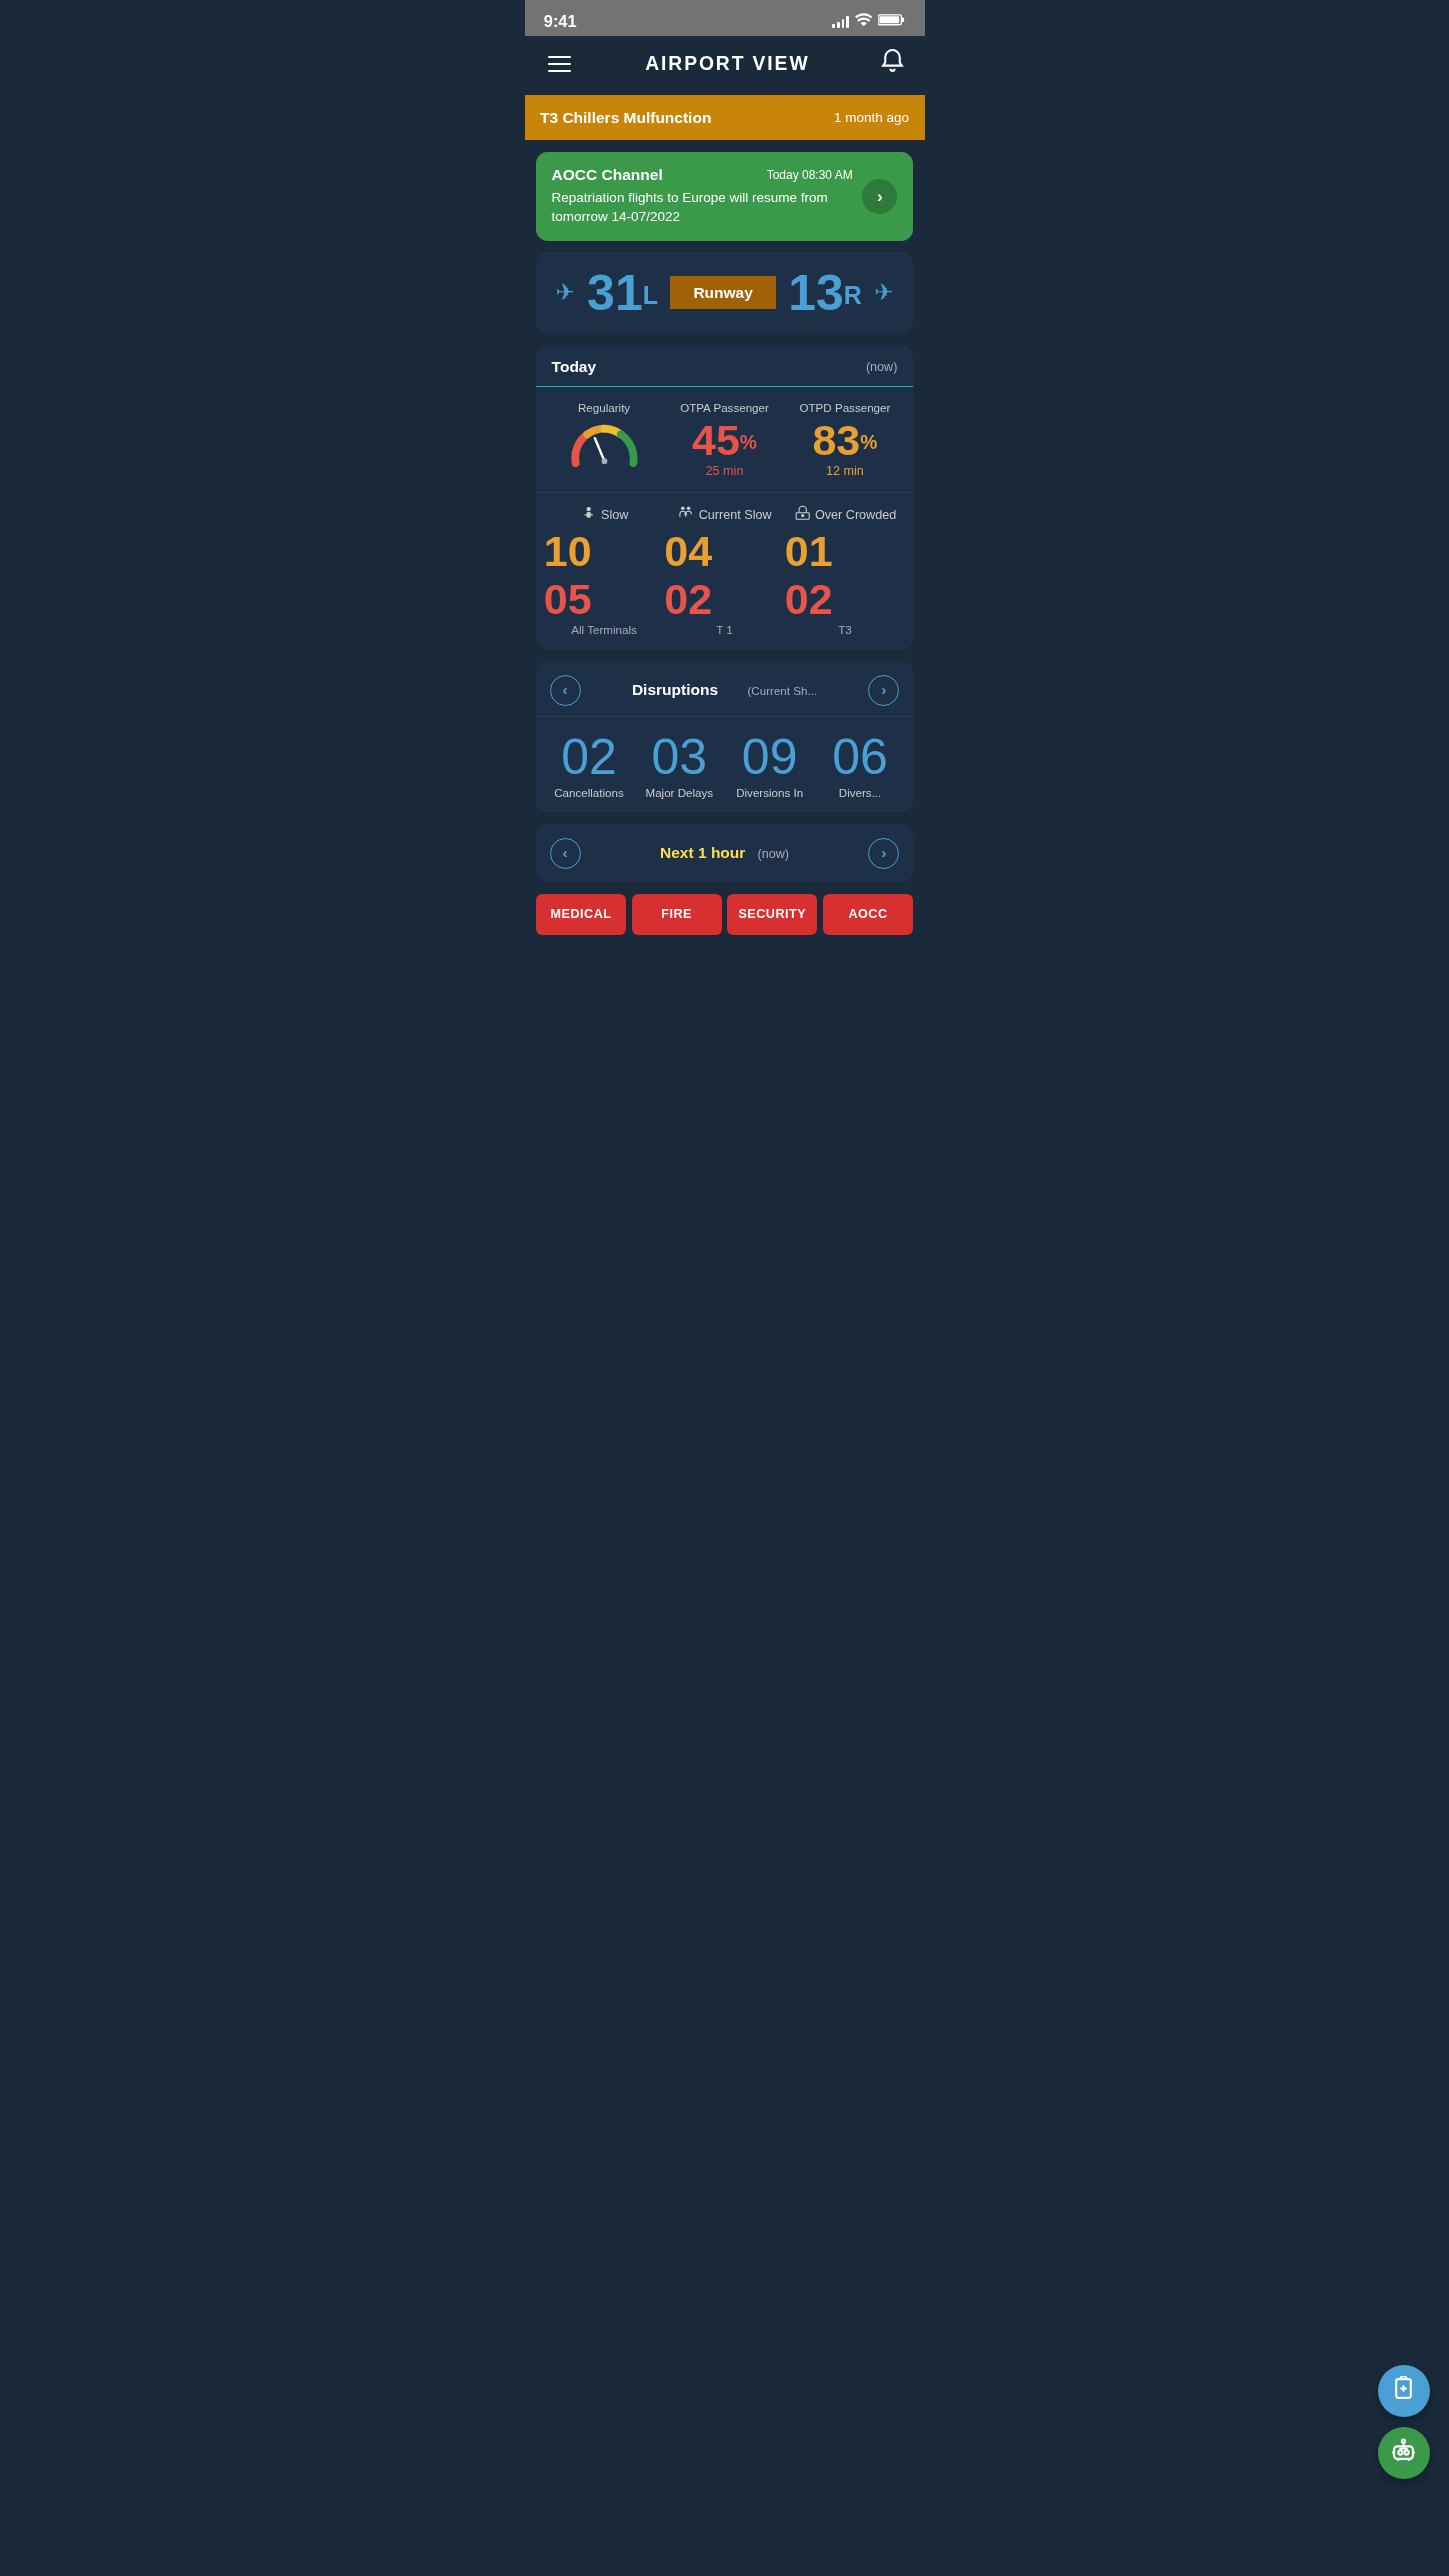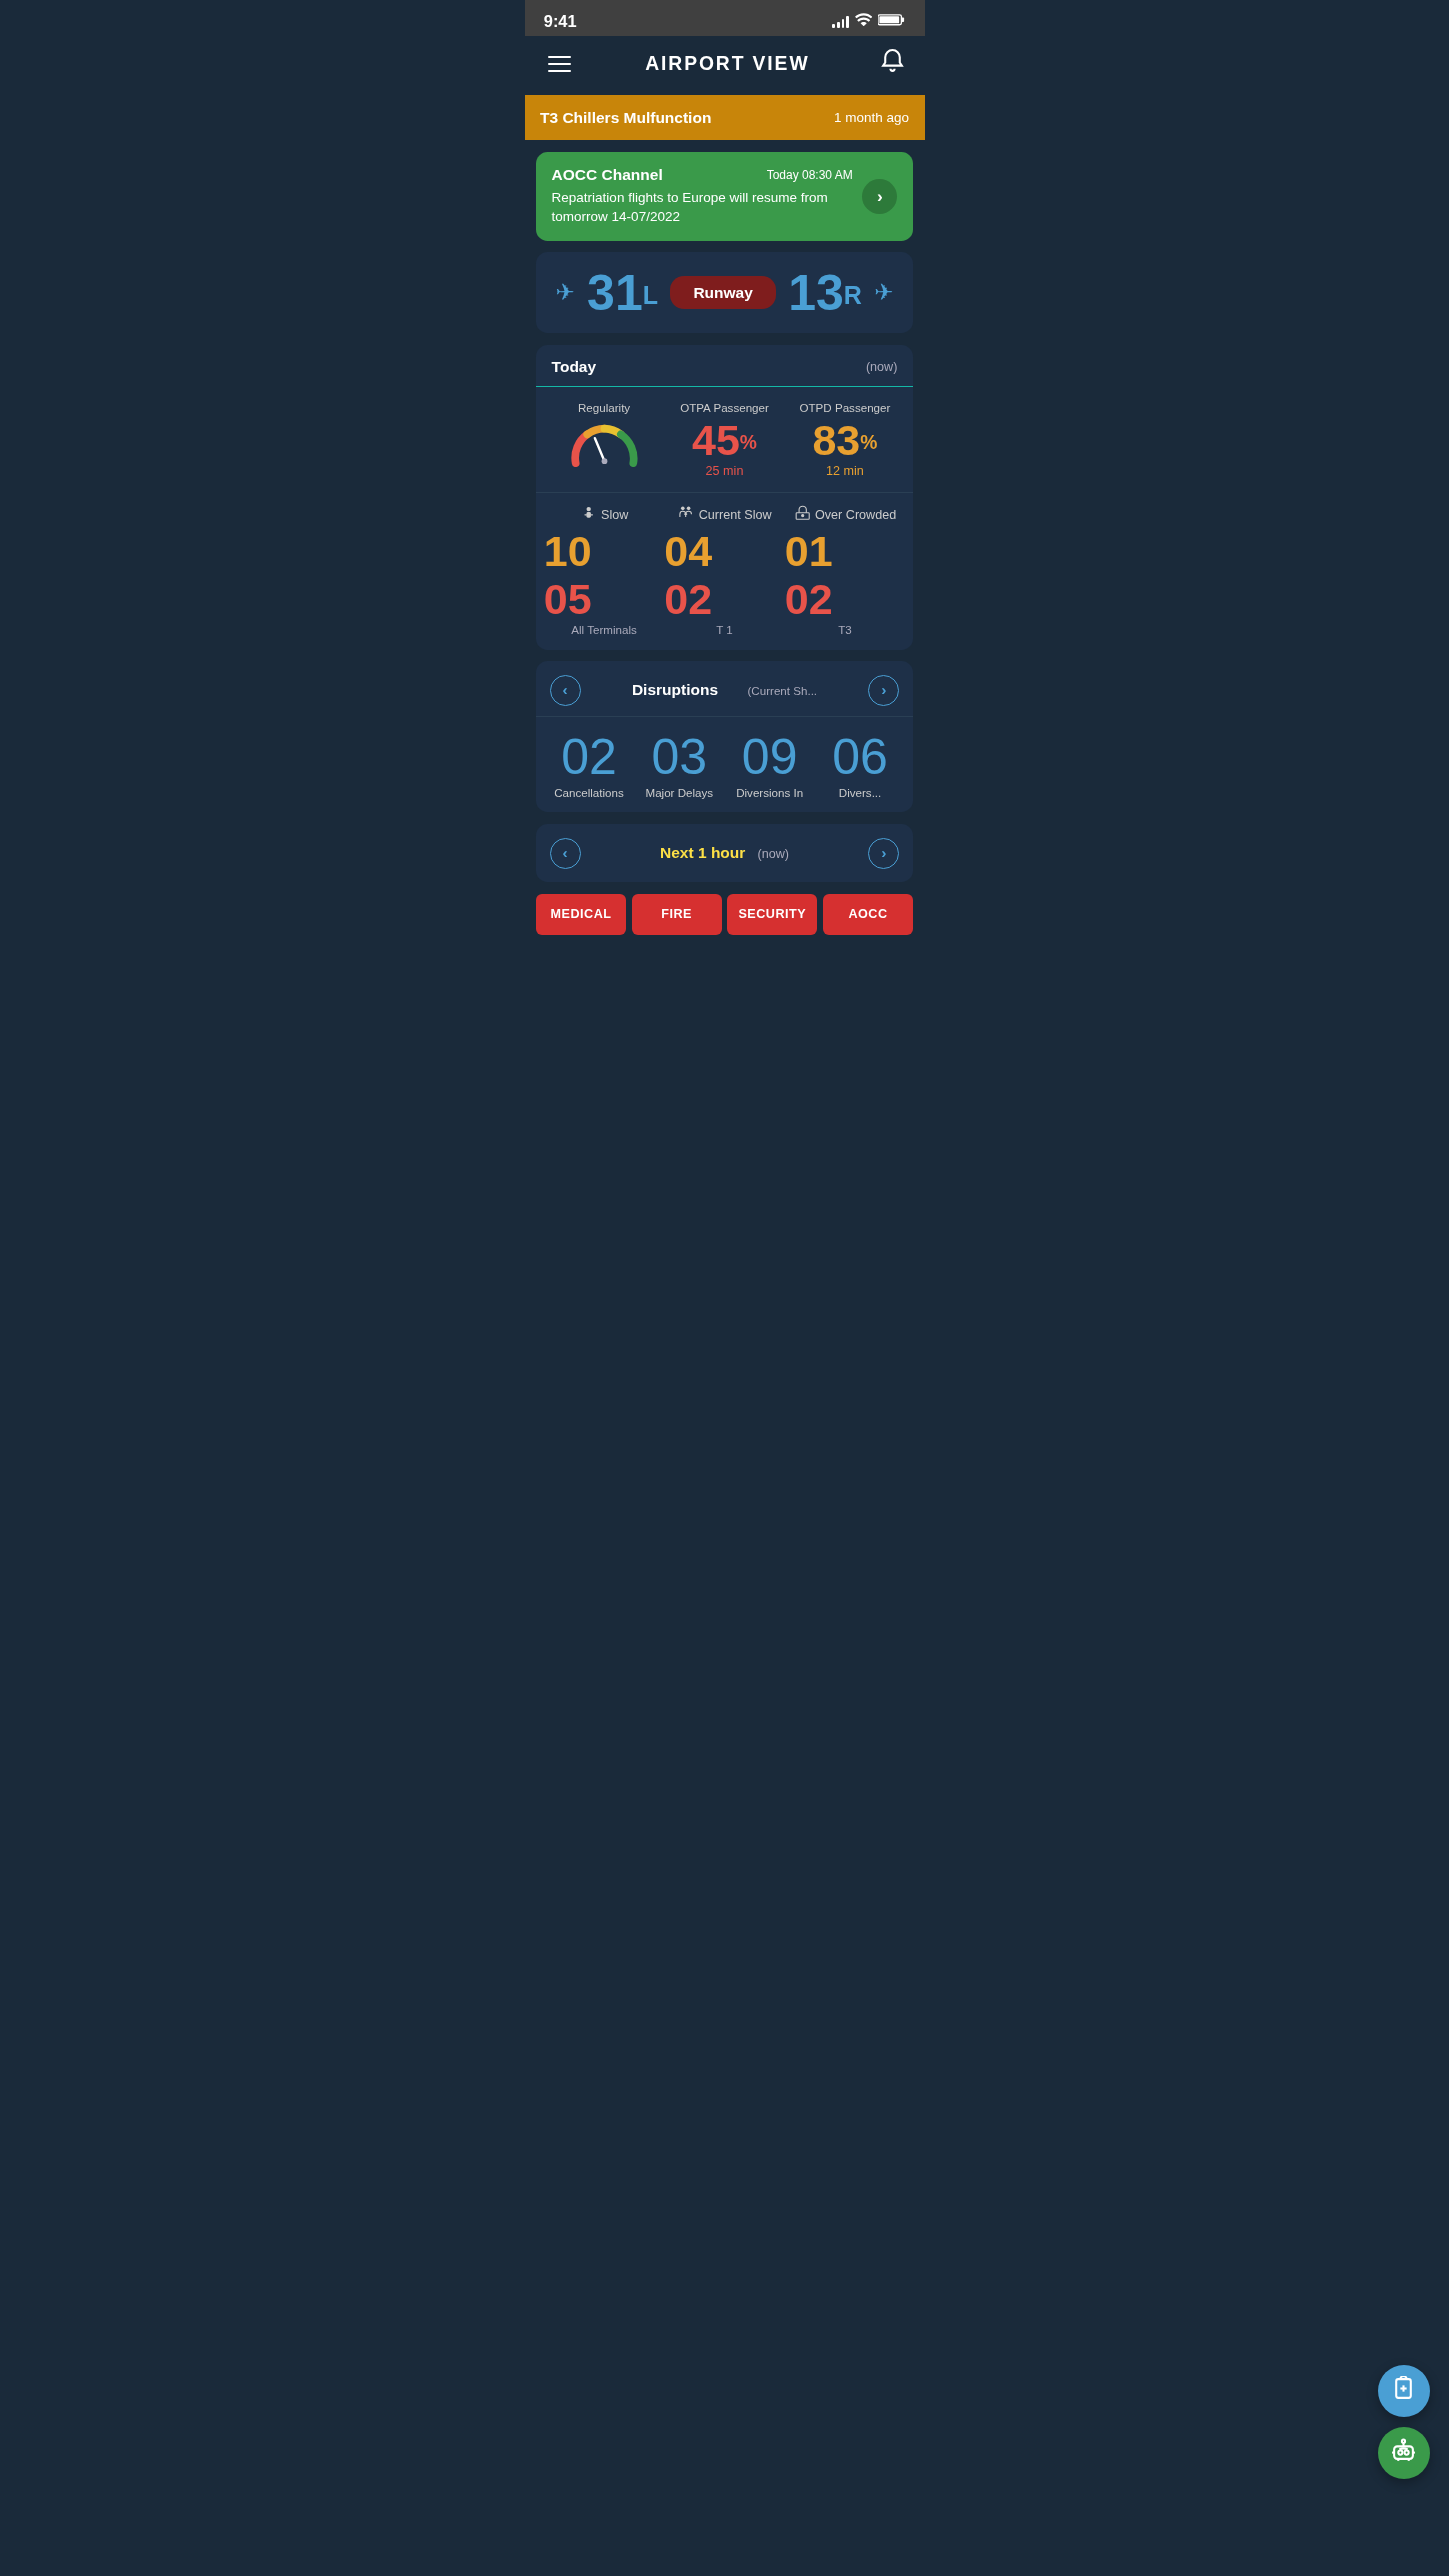--- a/index.html
+++ b/index.html
@@ -13,21 +13,21 @@
       min-height: 100vh;
       overflow-x: hidden;
     }
 
     
     .status-bar {
       display: flex;
       justify-content: space-between;
       align-items: center;
       padding: 11.6px 19.3px 5.8px;
-      background: #404040;
+      background: #737373;
     }
     .status-time {
       font-size: 16.4px;
       font-weight: 600;
       color: #fff;
     }
     .status-icons {
       display: flex;
       align-items: center;
       gap: 5.8px;
@@ -171,22 +171,22 @@
       line-height: 1;
     }
     .runway-sub {
       font-size: 19.3px;
       vertical-align: super;
     }
     .runway-center {
       text-align: center;
     }
     .runway-label-box {
-      background: #7f1d1d;
-      border-radius: 14px;
+      background: #a16207;
+      border-radius: 1px;
       padding: 7.7px 23px;
       font-size: 15.5px;
       font-weight: 600;
       color: #fff;
     }
     .plane-icon {
       font-size: 23px;
       color: #4a9fd4;
     }
 

